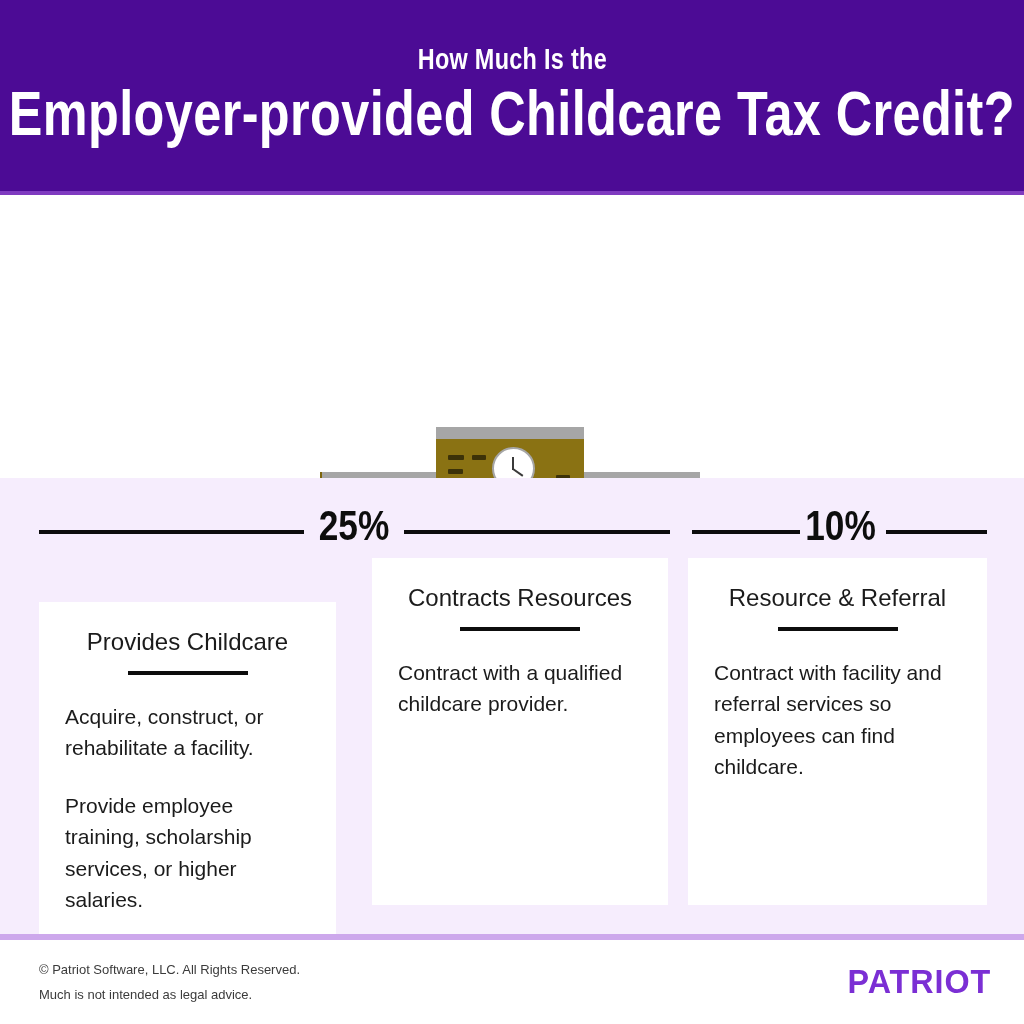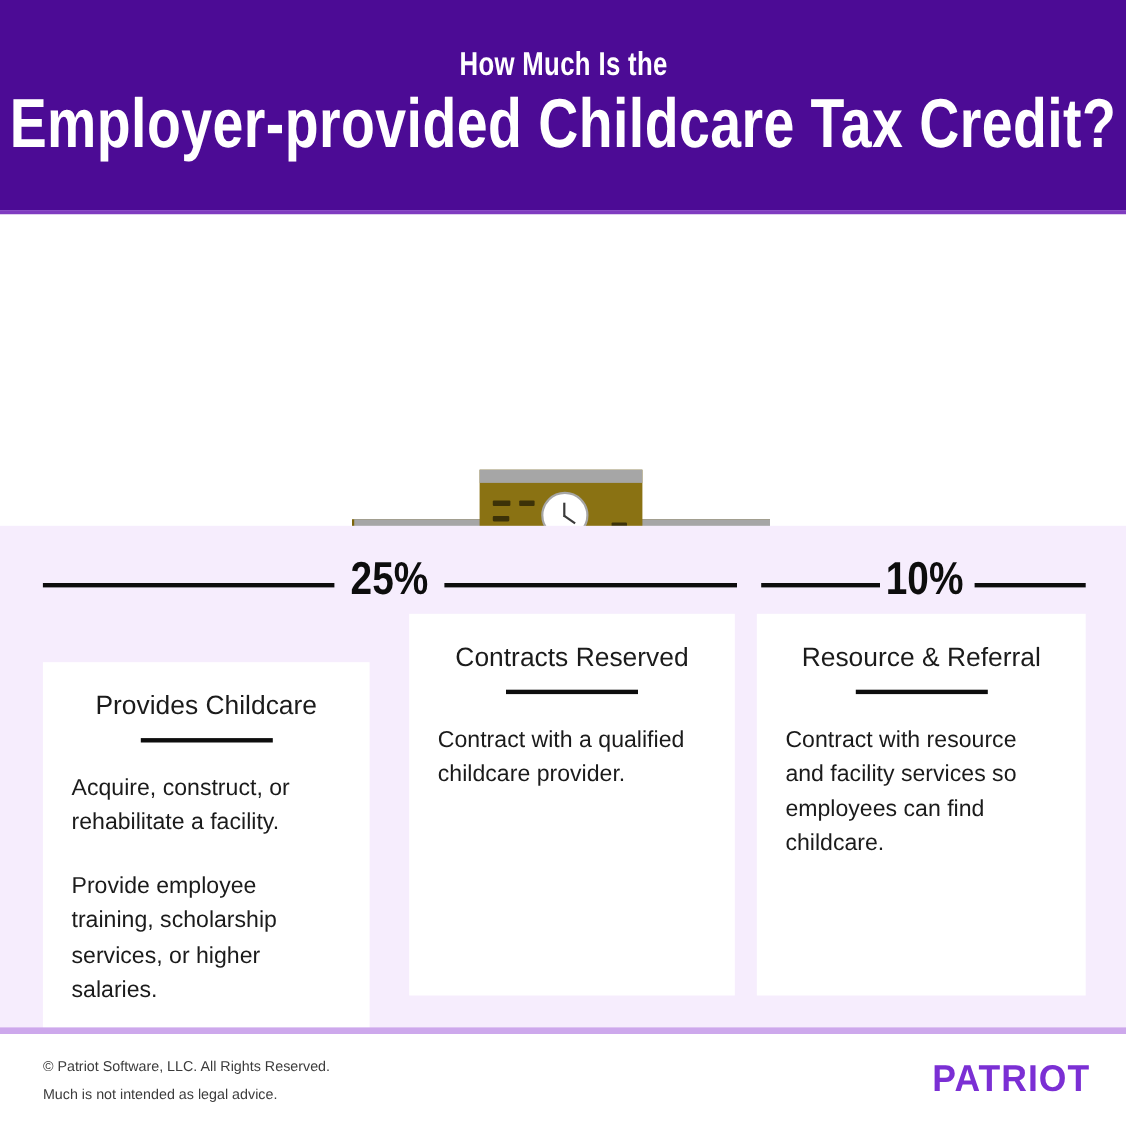--- a/index.html
+++ b/index.html
@@ -262,29 +262,29 @@
   </div>
 
   <div class="card card-1">
     <div class="card-title">Provides Childcare</div>
     <div class="card-underline"></div>
     <p class="card-body">Acquire, construct, or rehabilitate a facility.</p>
     <p class="card-body">Provide employee training, scholarship services, or higher salaries.</p>
   </div>
 
   <div class="card card-2">
-    <div class="card-title">Contracts Reserved</div>
+    <div class="card-title">Contracts Resources</div>
     <div class="card-underline"></div>
     <p class="card-body">Contract with a qualified childcare provider.</p>
   </div>
 
   <div class="card card-3">
     <div class="card-title">Resource &amp; Referral</div>
     <div class="card-underline"></div>
-    <p class="card-body">Contract with resource and facility services so employees can find childcare.</p>
+    <p class="card-body">Contract with facility and referral services so employees can find childcare.</p>
   </div>
 
   <div class="band-rule"></div>
 
   <div class="footer">
     <div class="copy">
       <div>© Patriot Software, LLC. All Rights Reserved.</div>
       <div>Much is not intended as legal advice.</div>
     </div>
     <div class="brand">PATRIOT</div>

